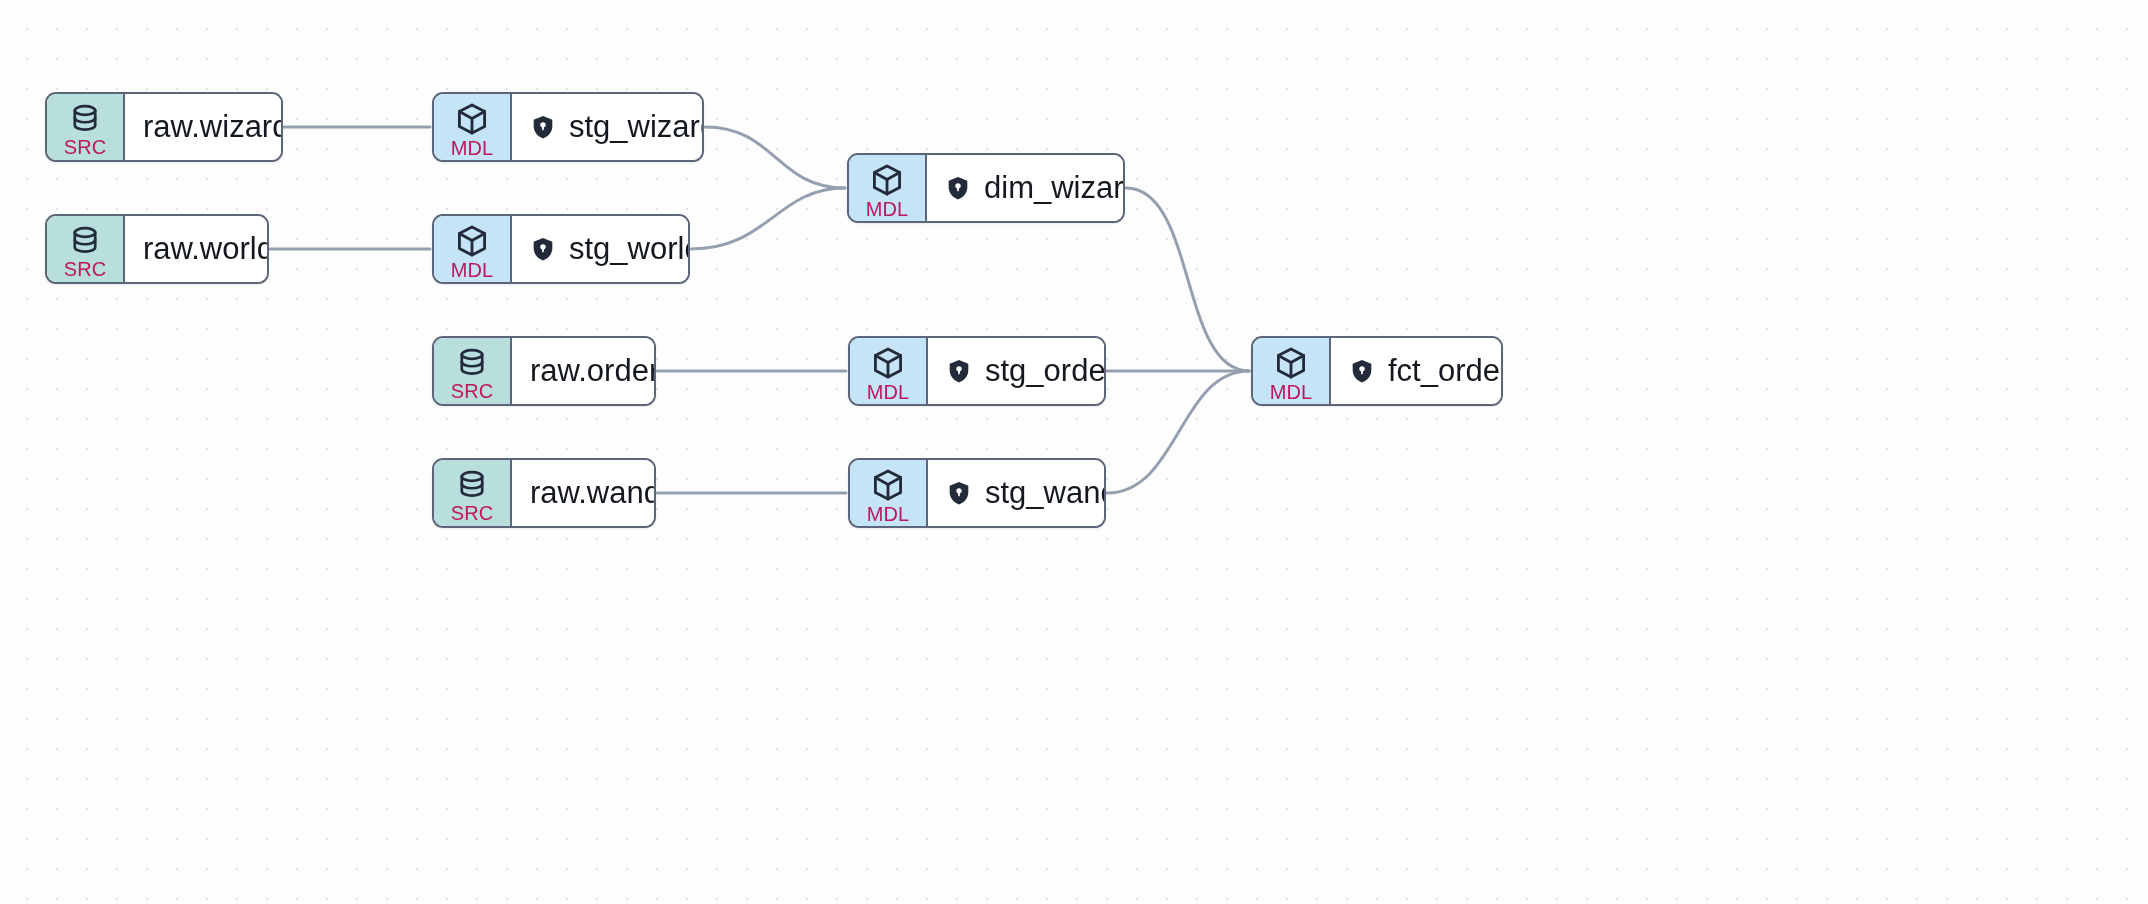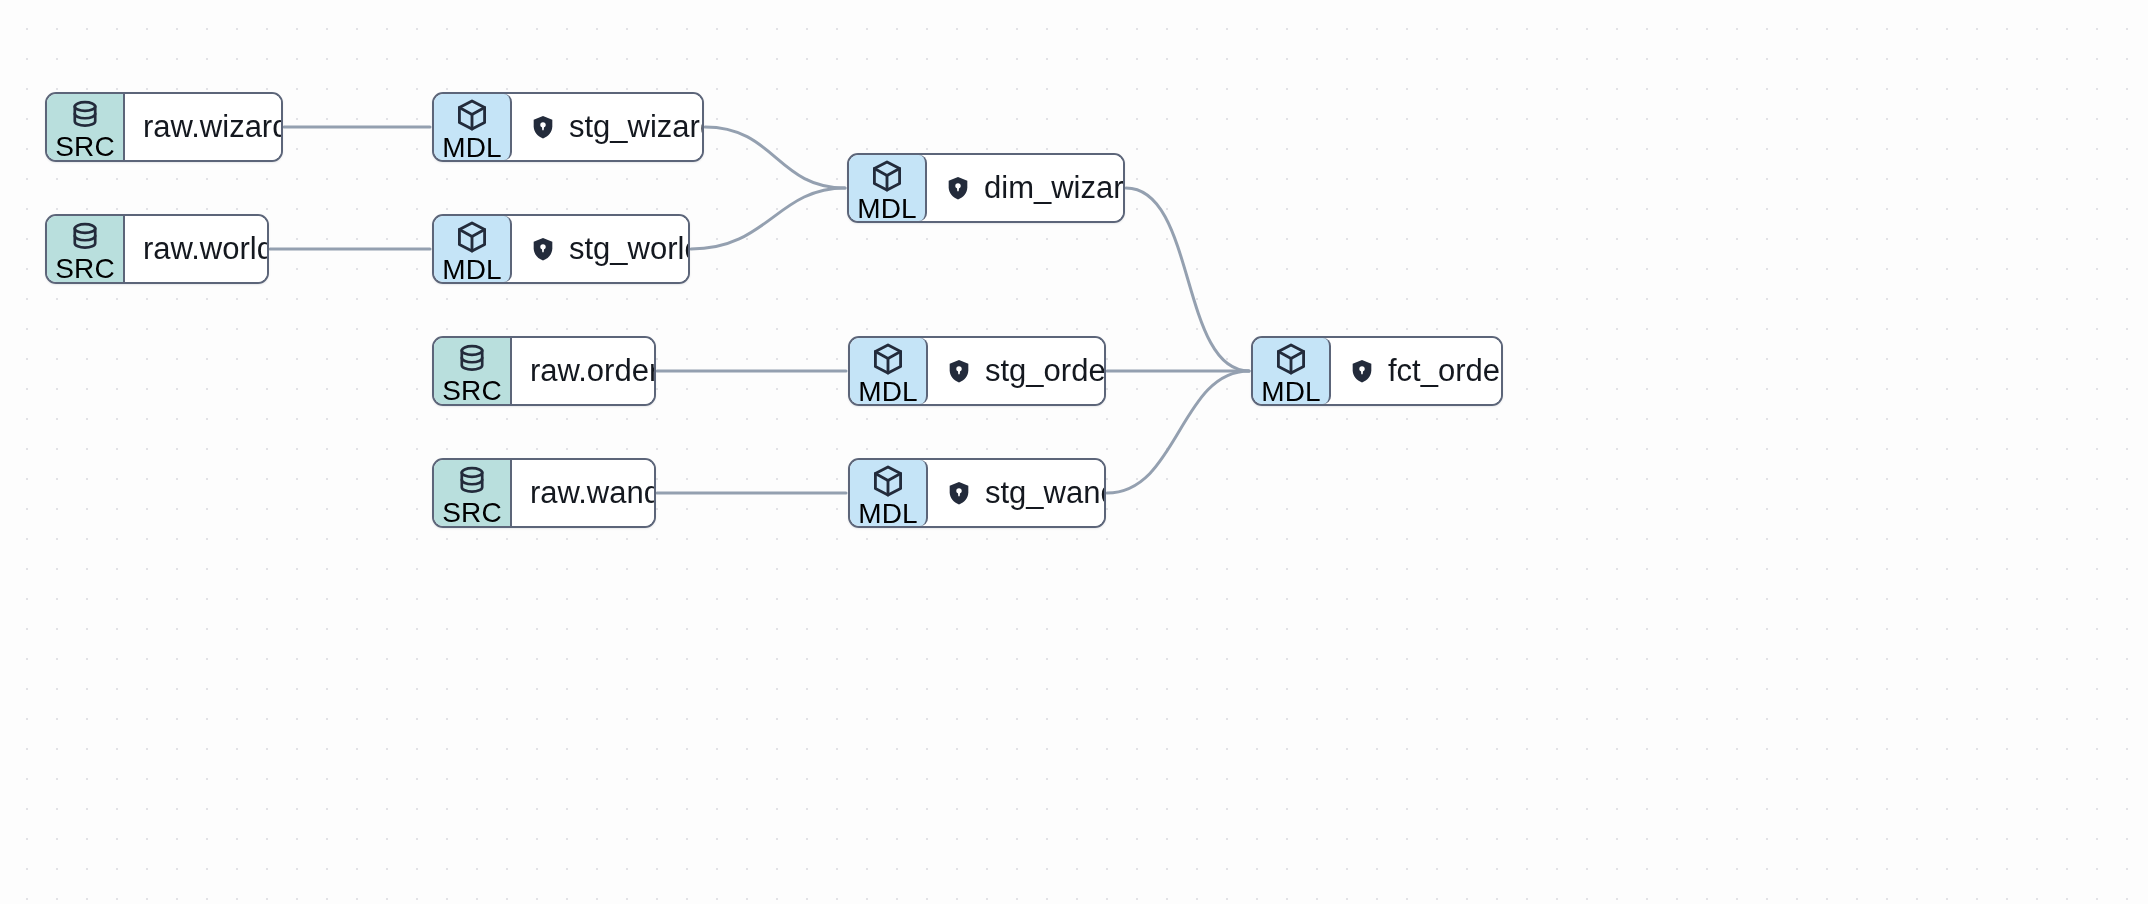--- a/index.html
+++ b/index.html
@@ -48,30 +48,30 @@
     display: flex;
     flex-direction: column;
     align-items: center;
     justify-content: center;
     gap: 1px;
     border-right: 2.2px solid #5c6579;
     box-sizing: border-box;
     padding-top: 4px;
   }
   .node.src .node-badge { background: #b9dfdd; }
-  .node.mdl .node-badge { background: #c5e4f7; border-radius: 8px; }
+  .node.mdl .node-badge { background: #c5e4f7; }
 
   .badge-icon {
     display: block;
     line-height: 0;
   }
   .badge-text {
-    font-size: 28px;
+    font-size: 20px;
     line-height: 1;
-    color: #000000;
+    color: #be185d;
     letter-spacing: 0.1px;
     font-family: "Liberation Sans", sans-serif;
   }
 
   .node-body {
     flex: 1 1 auto;
     display: flex;
     align-items: center;
     justify-content: center;
     gap: 13px;

